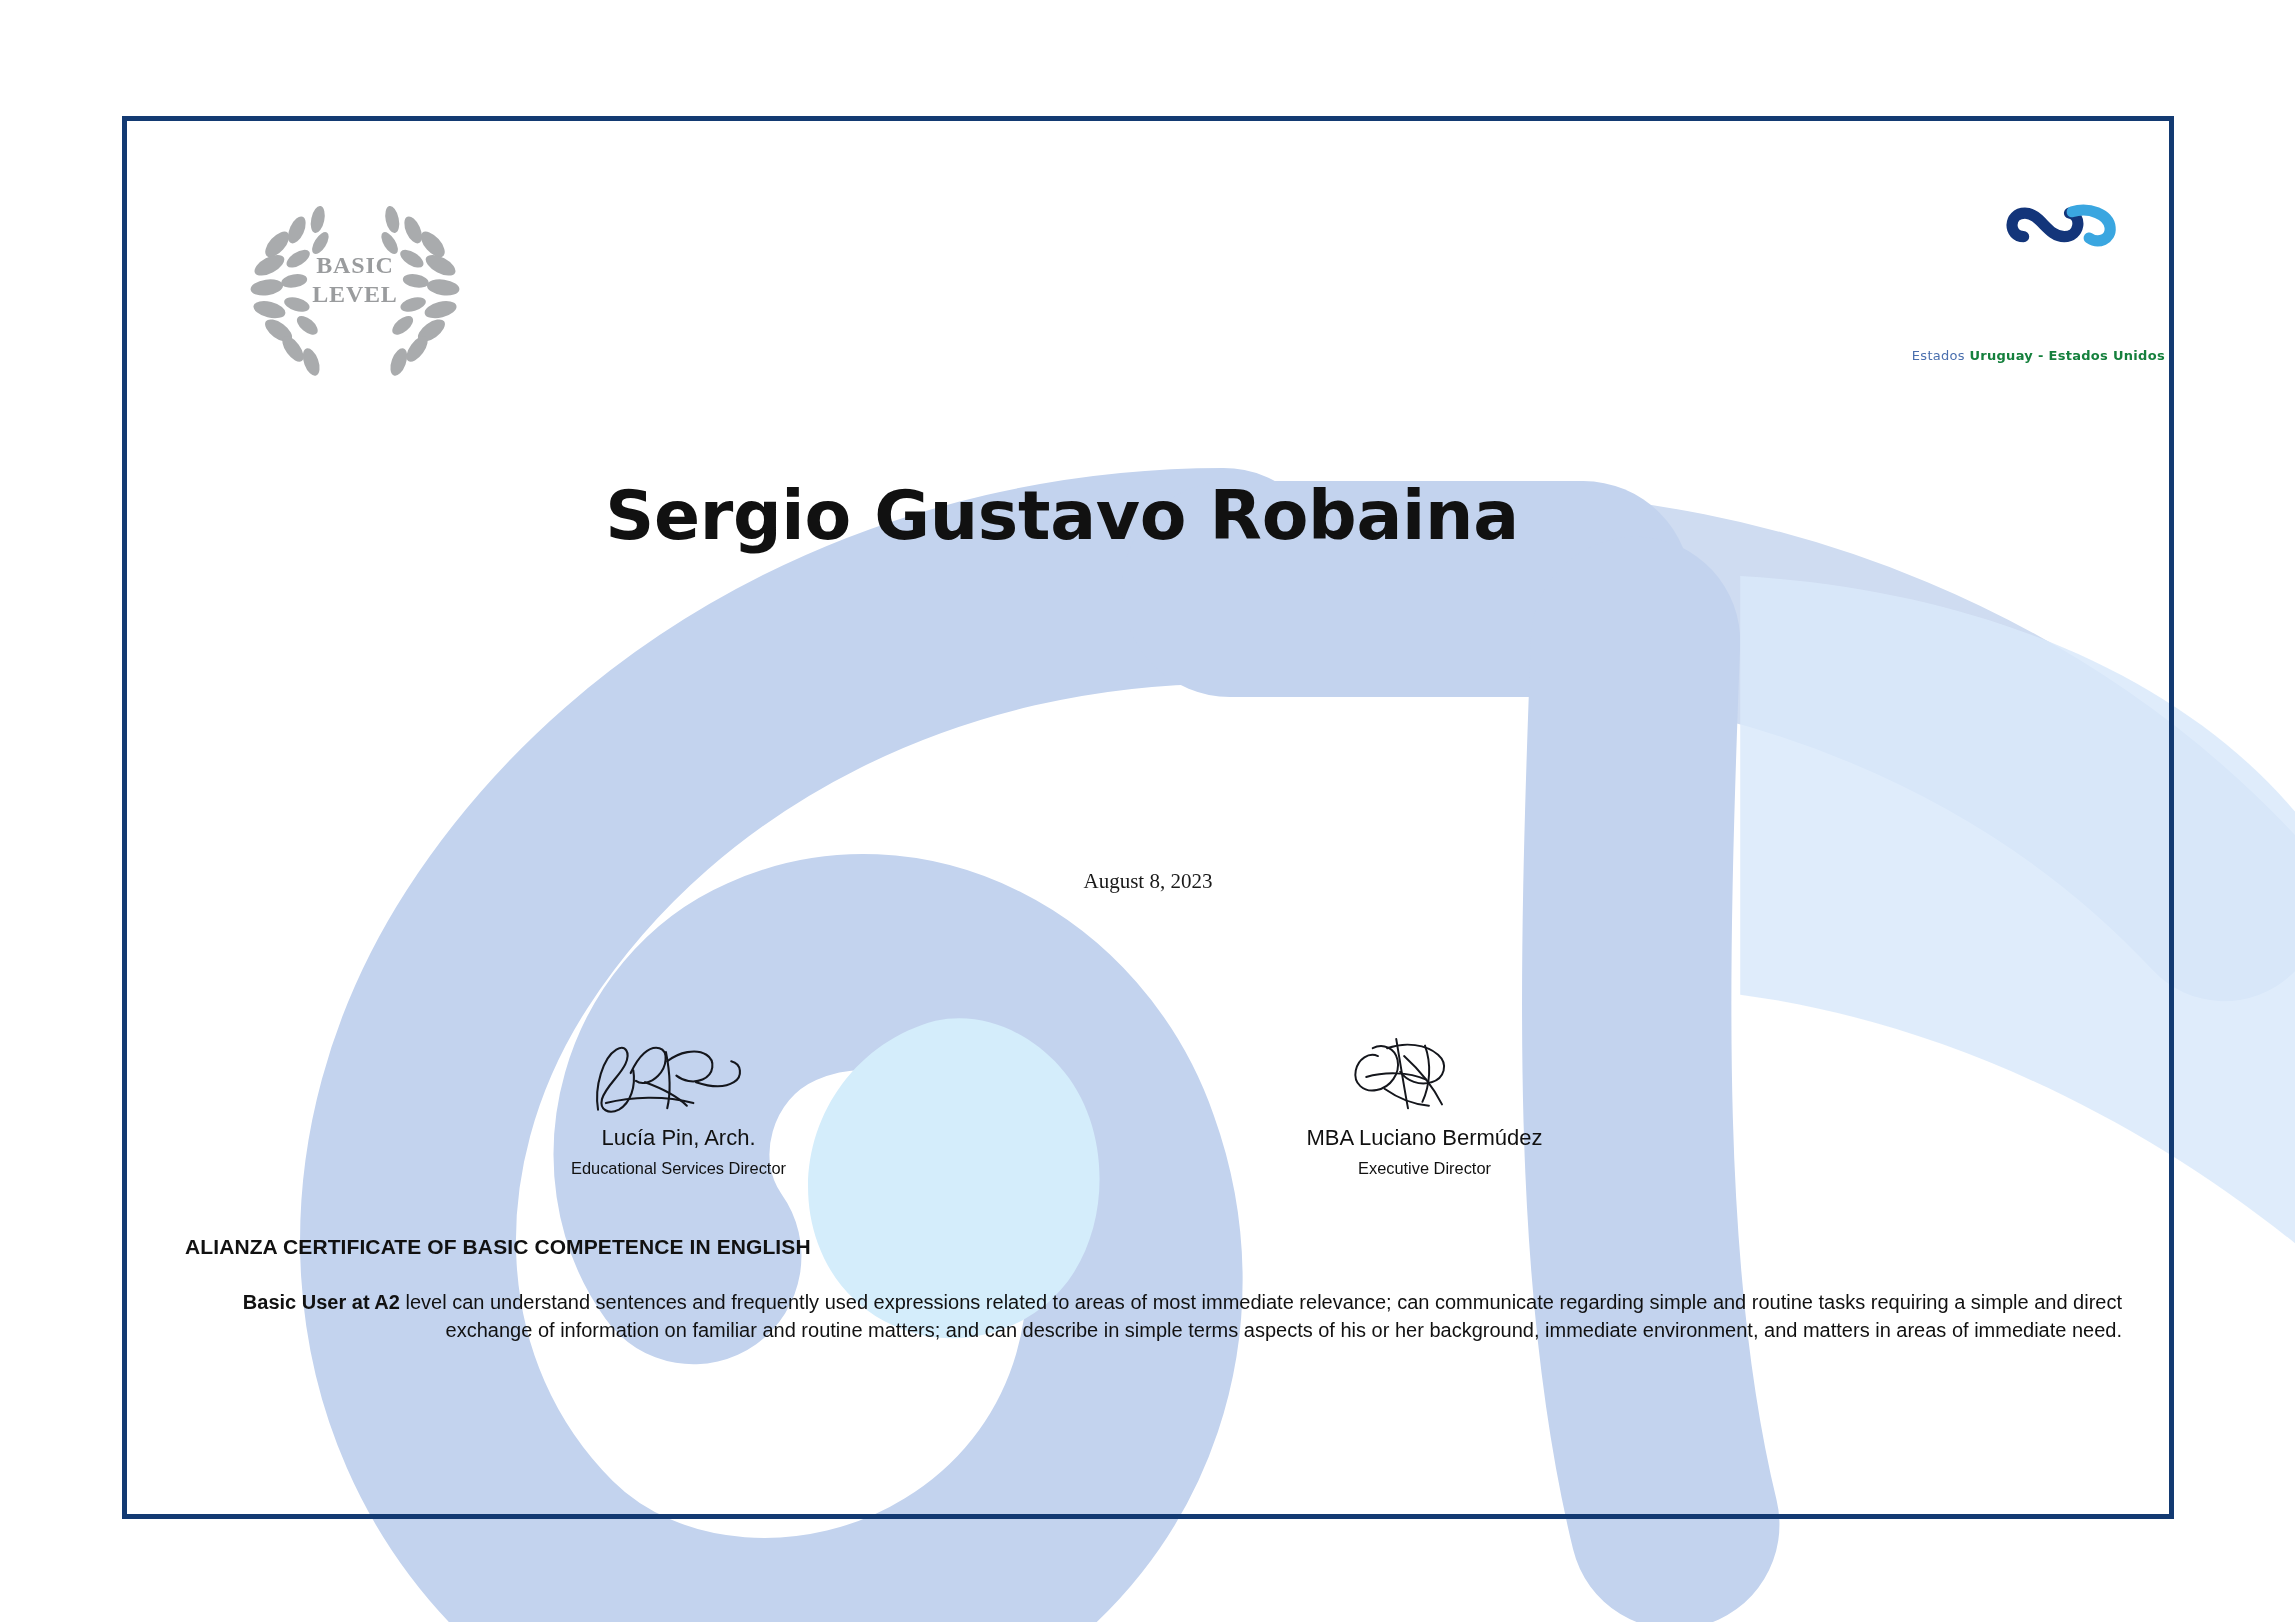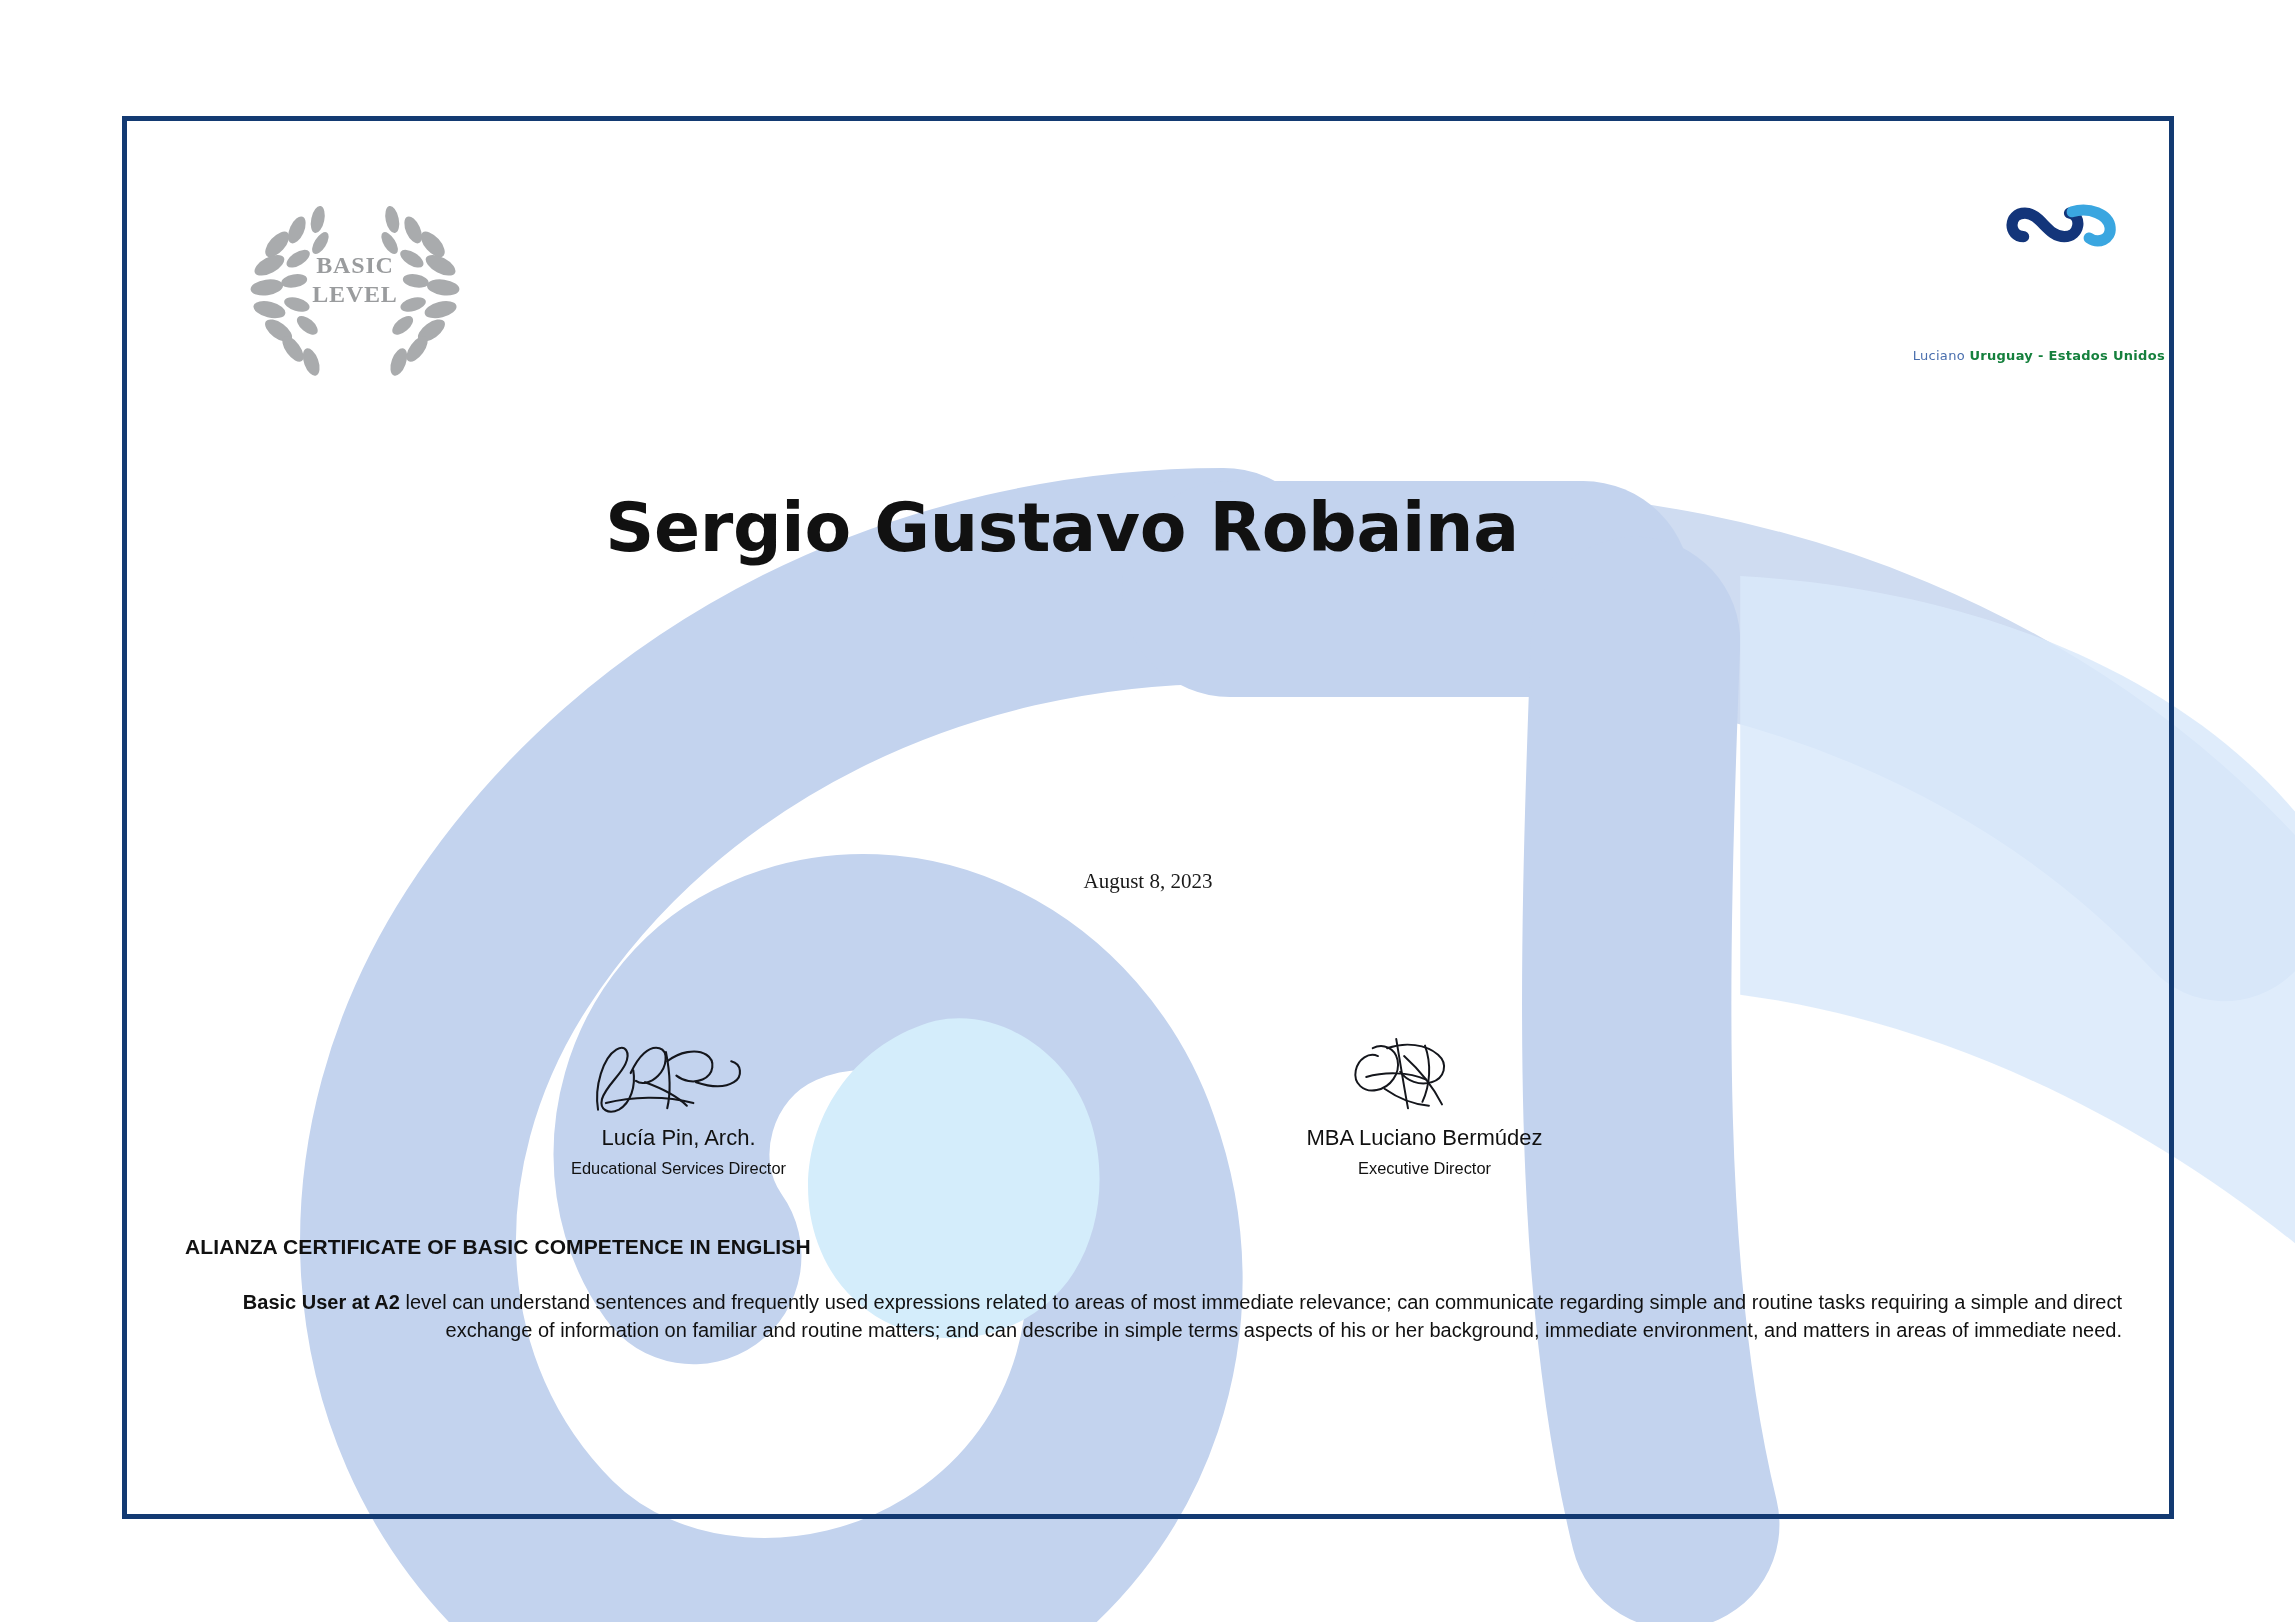--- a/index.html
+++ b/index.html
@@ -103,21 +103,21 @@
     top: 116px;
     width: 2052px;
     height: 1403px;
     z-index: 5;
     box-sizing: border-box;
   }
 
   .recipient-name {
     position: absolute;
     left: 0;
-    top: 372px;
+    top: 360px;
     width: 1880px;
     text-align: center;
     font-family: "DejaVu Sans", sans-serif;
     font-size: 68px;
     font-weight: 700;
     color: #111111;
     letter-spacing: -0.3px;
   }
 
   .completion-line {
@@ -276,21 +276,21 @@
     <div>LEVEL</div>
   </div>
 </div>
 
 <div class="logo">
   <svg width="131" height="63" viewBox="0 0 200 96" style="position:absolute;right:30px;top:0;" xmlns="http://www.w3.org/2000/svg">
     <path d="M30 62 C6 62 6 26 32 26 C56 26 66 62 92 62 C116 62 120 30 100 26" fill="none" stroke="#13357a" stroke-width="17" stroke-linecap="round"></path>
     <path d="M104 24 C130 16 160 28 162 48 C164 66 144 74 130 64" fill="none" stroke="#3aa6e0" stroke-width="17" stroke-linecap="round"></path>
   </svg>
   <div class="logo-tagline">
-    <span>Luciano </span><b>Uruguay - Estados Unidos</b>
+    <span>Estados </span><b>Uruguay - Estados Unidos</b>
   </div>
 </div>
 
 <div class="content">
 
   <div class="recipient-name">Sergio Gustavo Robaina</div>
 
 
   <div class="cert-date">August 8, 2023</div>
 

